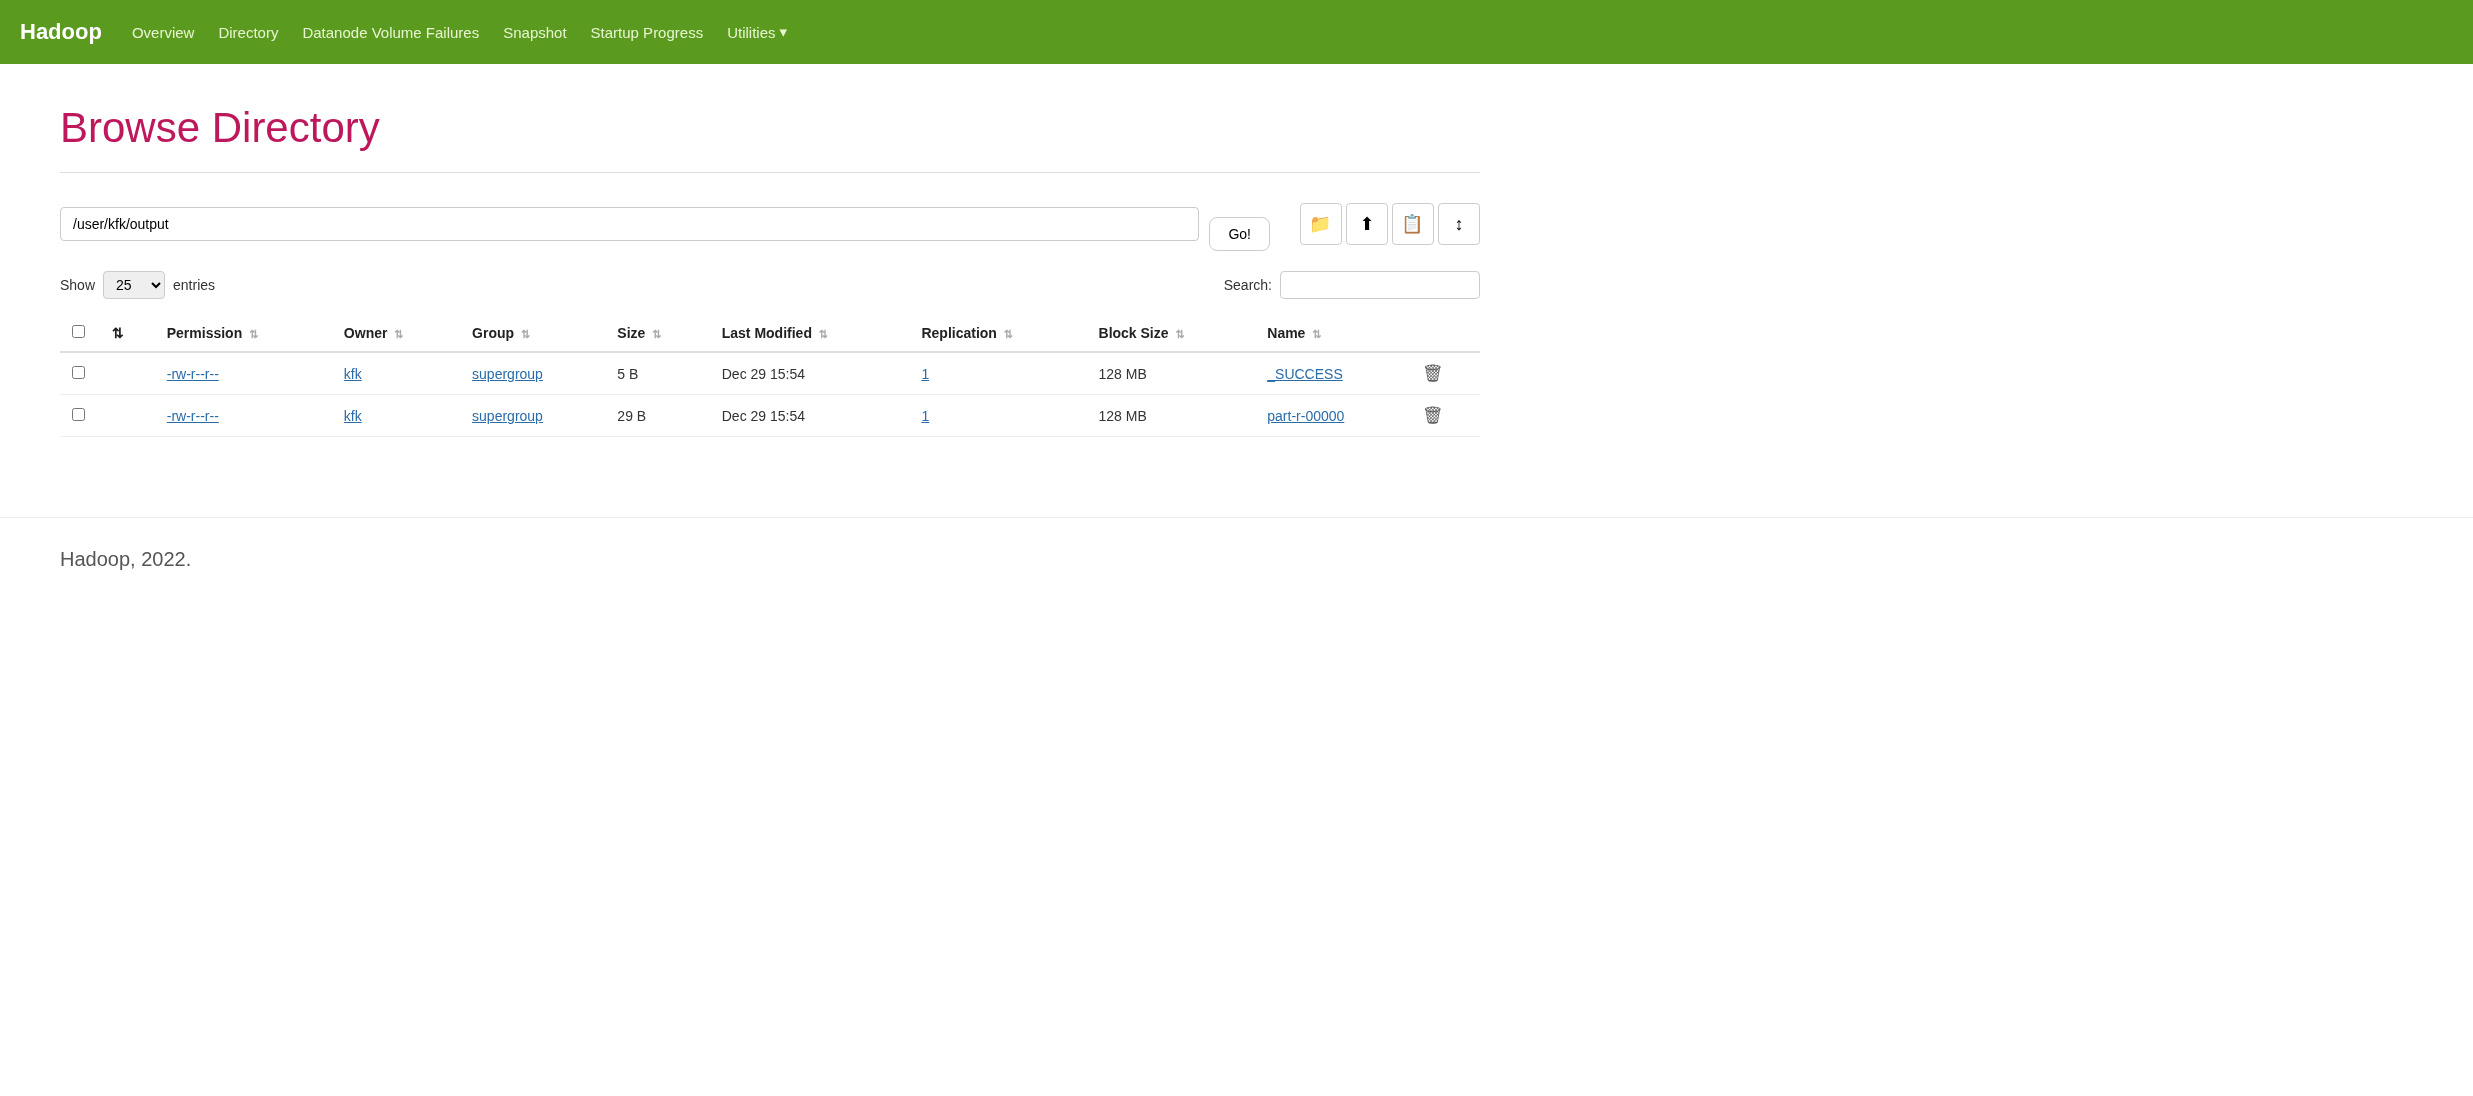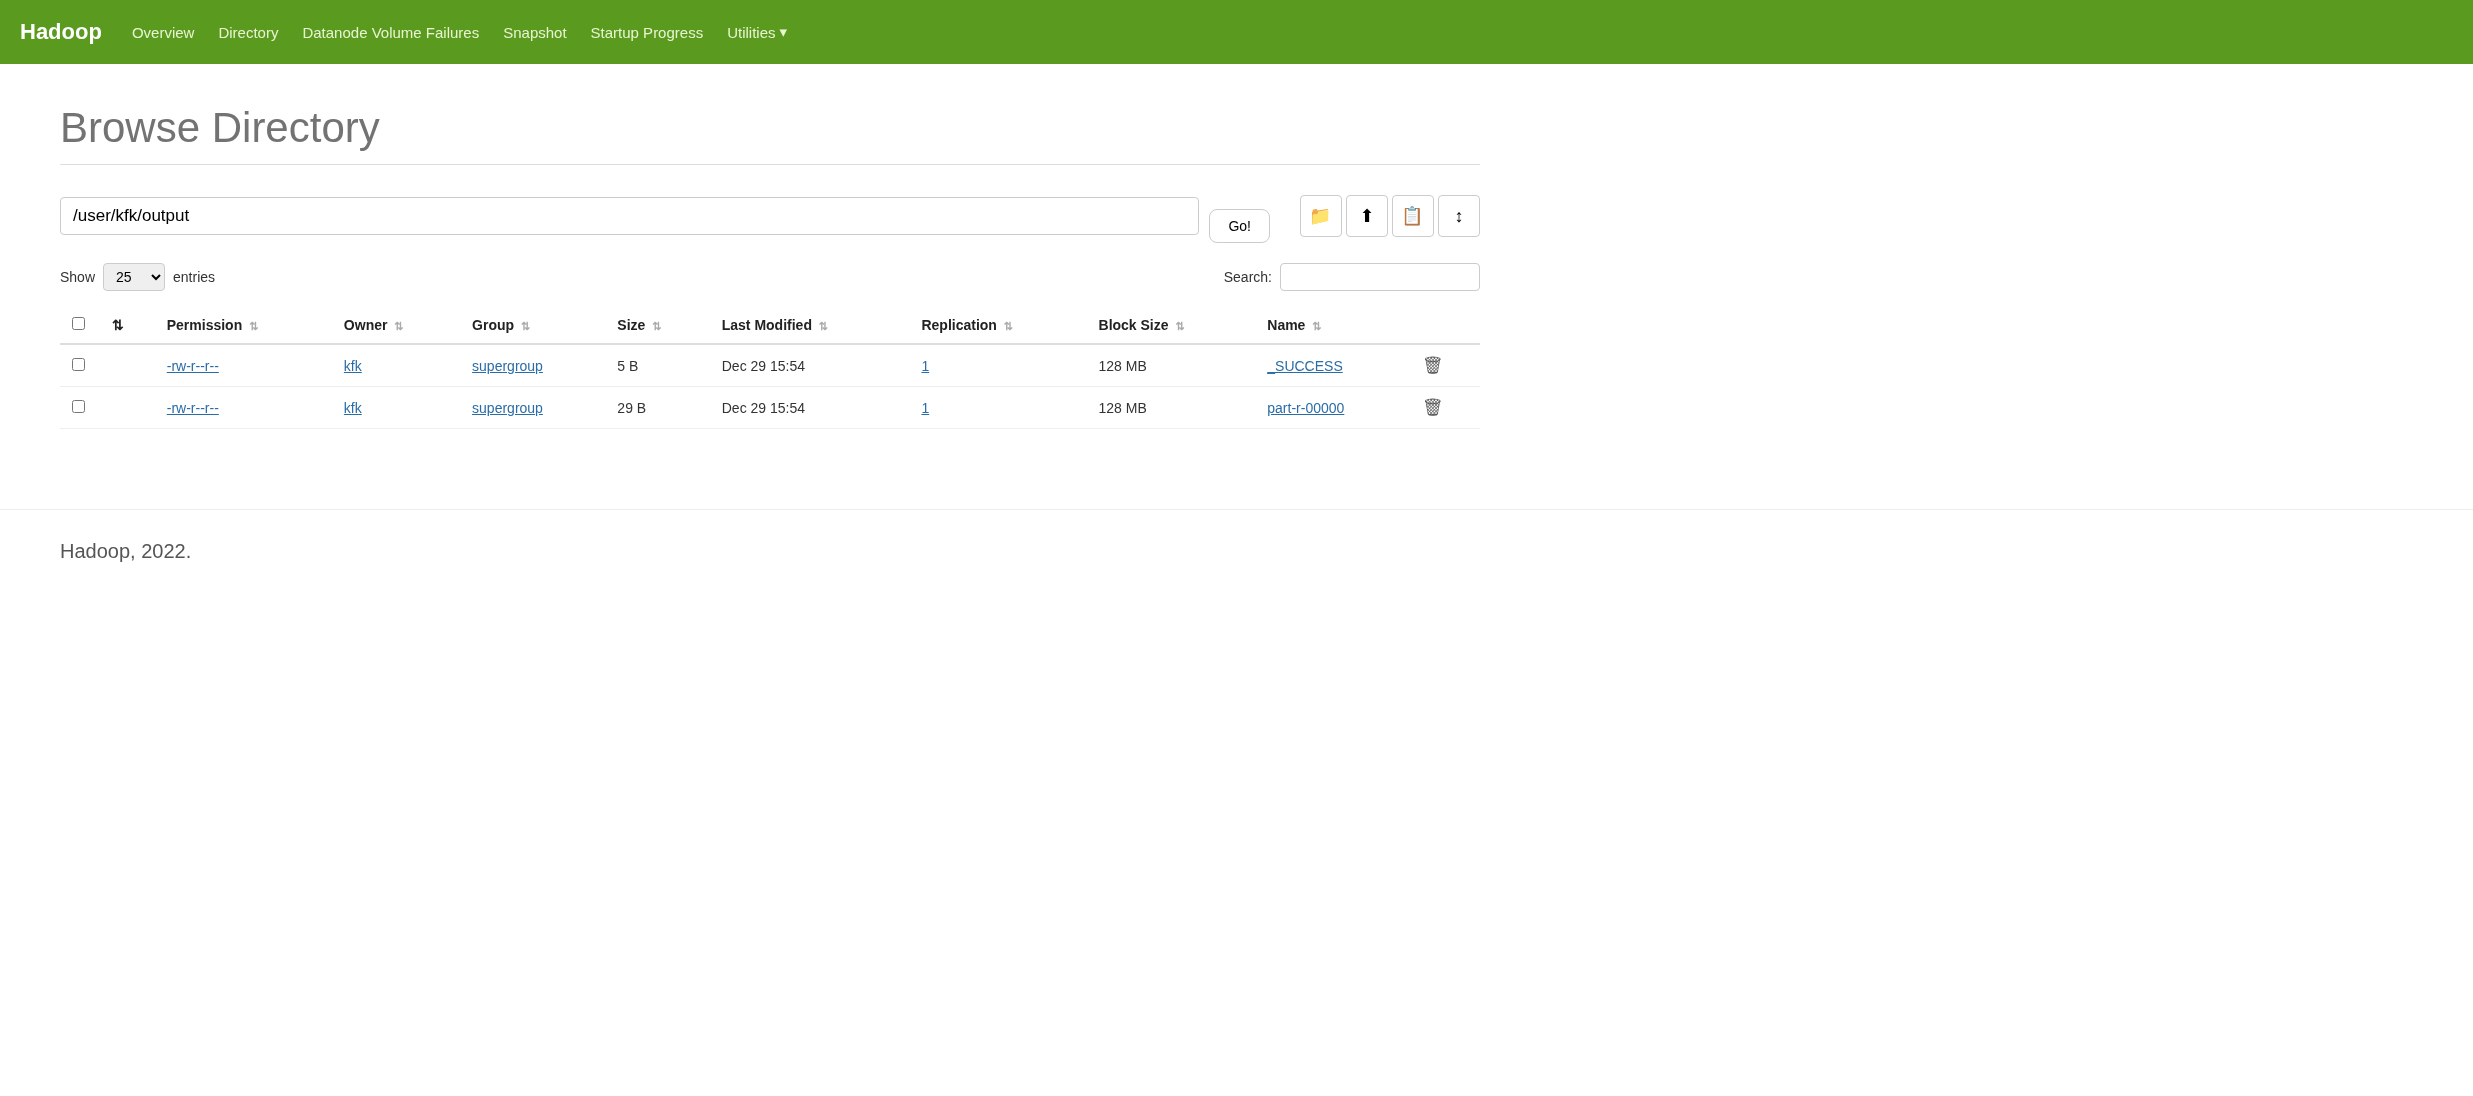--- a/index.html
+++ b/index.html
@@ -43,41 +43,41 @@
 
     
     .main {
       padding: 40px 60px;
       max-width: 1540px;
     }
 
     h1.page-title {
       font-size: 42px;
       font-weight: 300;
-      color: #737373;
-      margin-bottom: 12px;
+      color: #be185d;
+      margin-bottom: 20px;
     }
 
     hr.divider {
       border: none;
       border-top: 1px solid #ddd;
       margin-bottom: 24px;
     }
 
     
     .path-bar {
       display: flex;
       align-items: center;
       gap: 10px;
       margin-bottom: 20px;
     }
     .path-input {
       flex: 1;
       padding: 8px 12px;
-      font-size: 17px;
+      font-size: 14px;
       border: 1px solid #ccc;
       border-radius: 4px;
     }
     .go-btn {
       padding: 8px 18px;
       background: #fff;
       border: 1px solid #ccc;
       border-radius: 8px;
       font-size: 14px;
       cursor: pointer;

